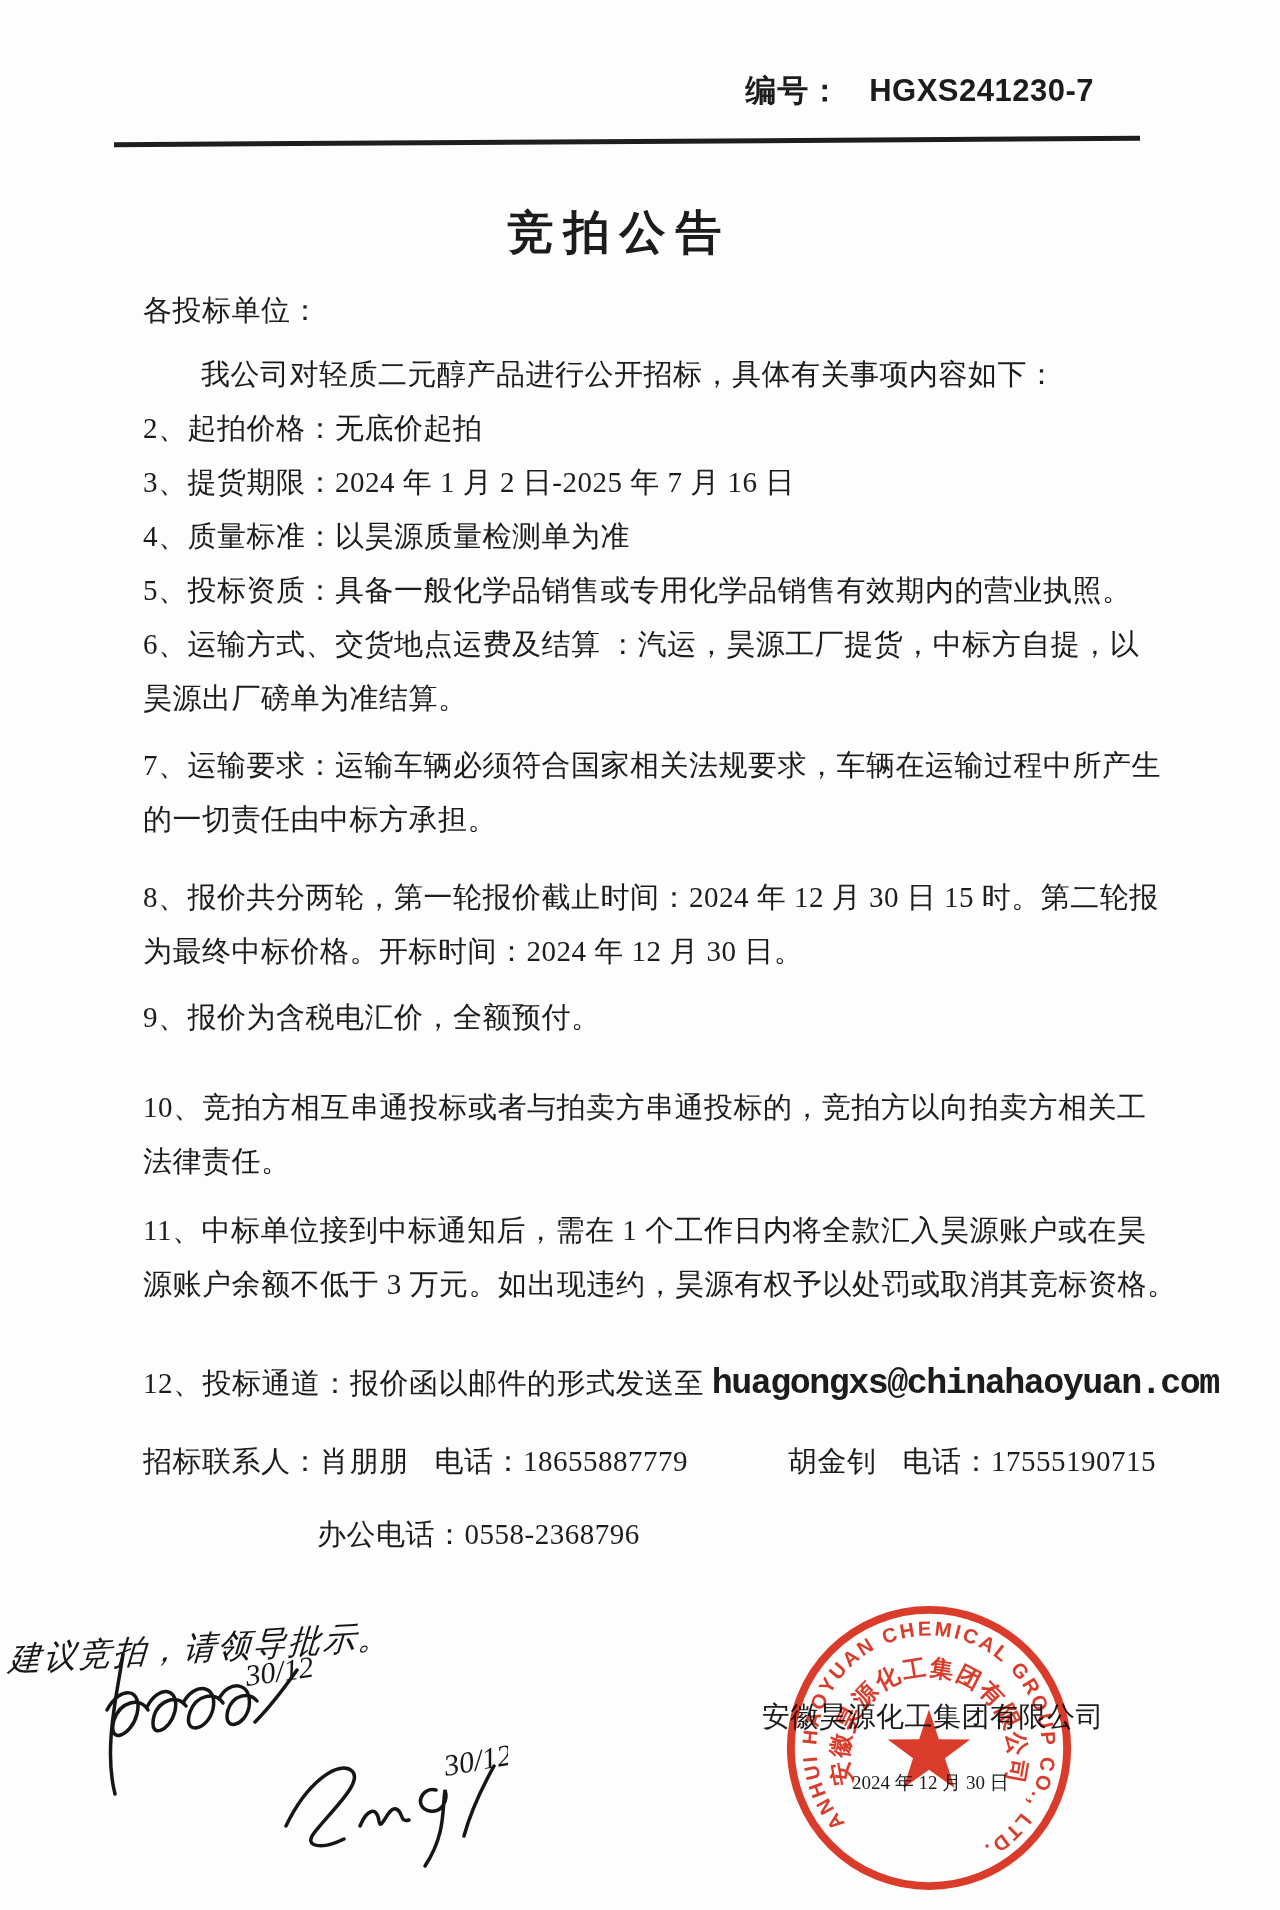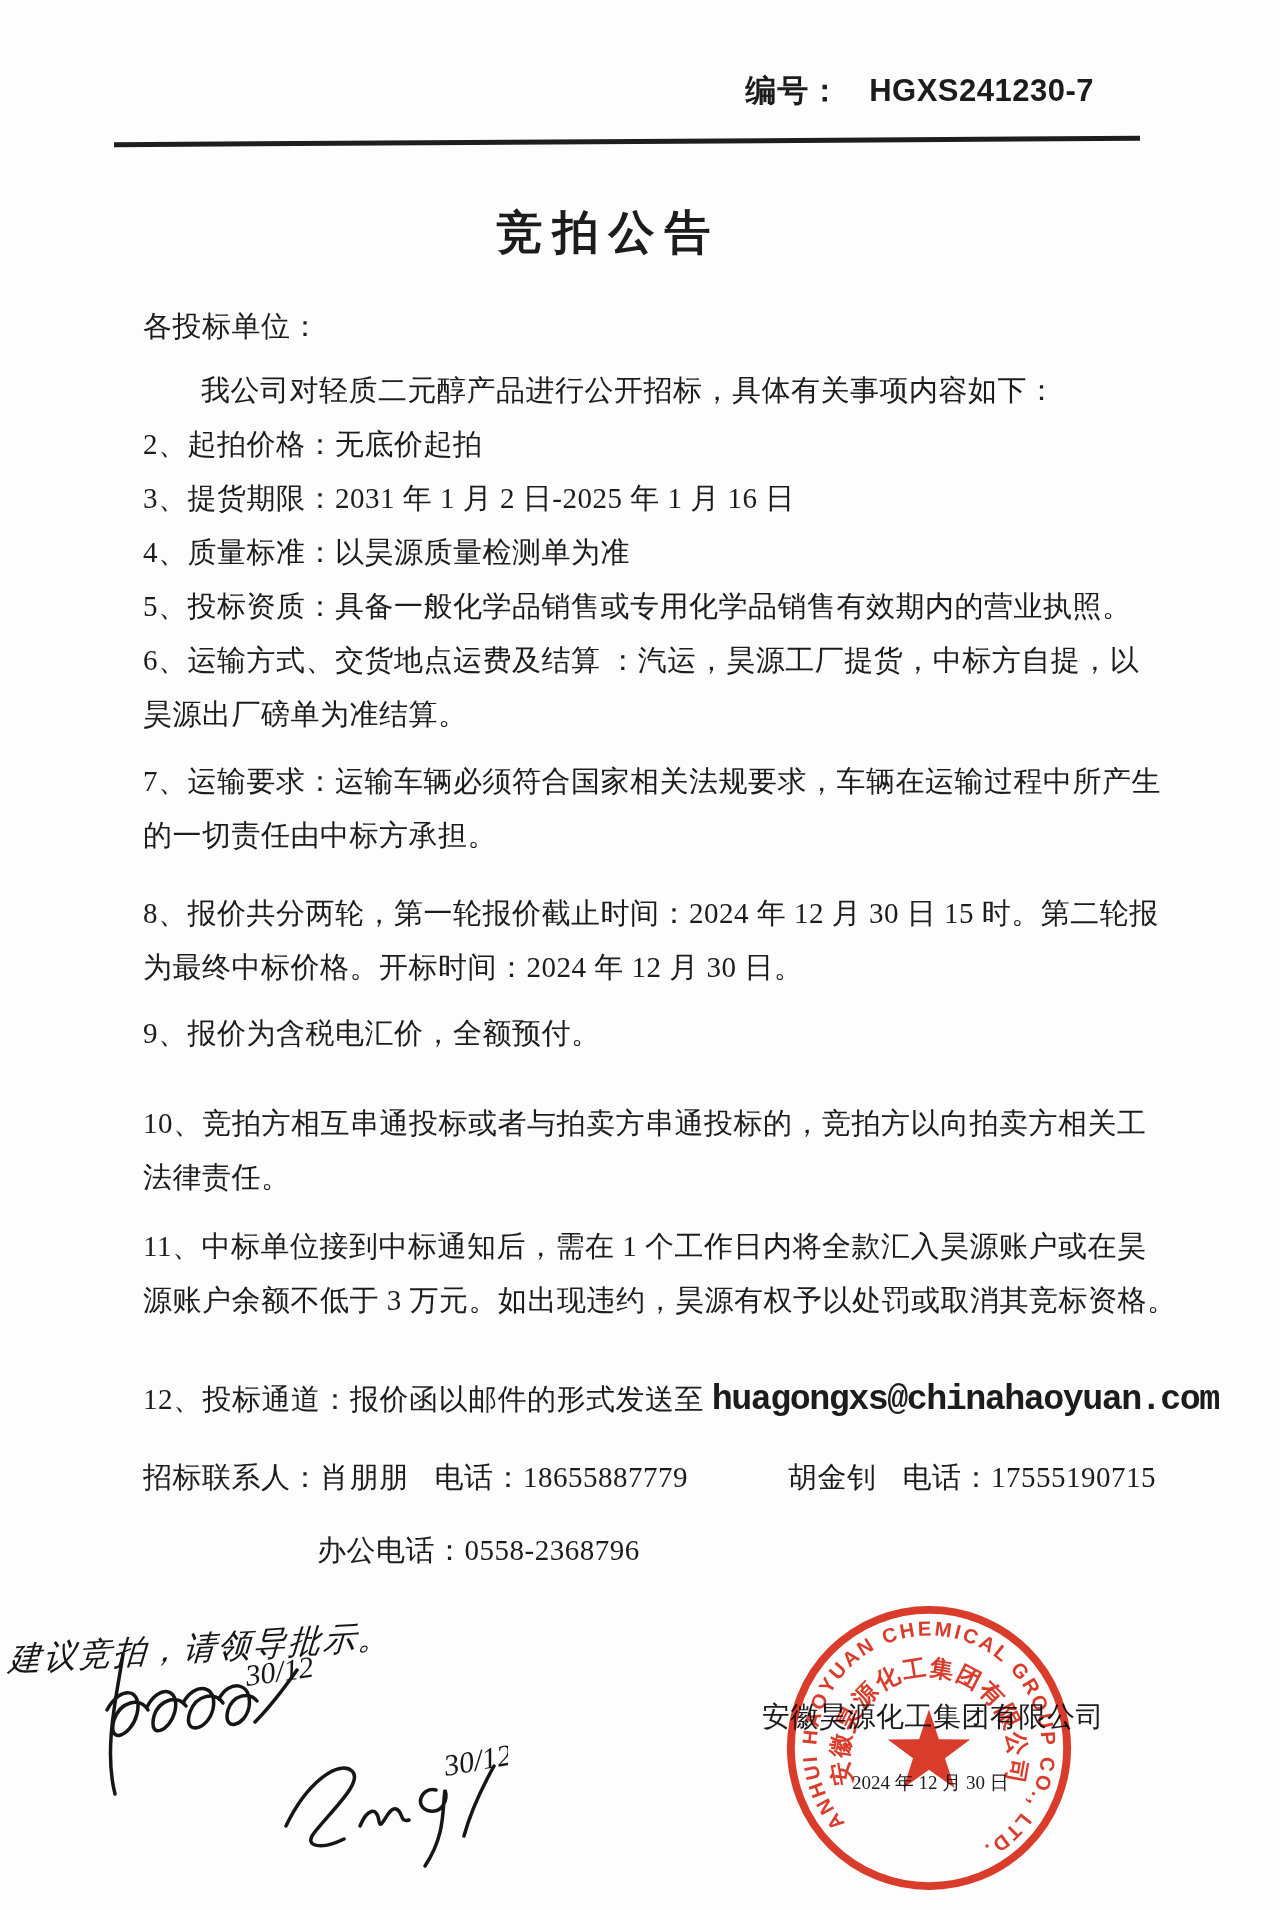--- a/index.html
+++ b/index.html
@@ -13,26 +13,26 @@
     position:absolute;top:70px;right:194px;
     font-family:"Liberation Sans","DejaVu Sans",sans-serif;
     font-weight:bold;font-size:31px;letter-spacing:1px;white-space:nowrap;
   }
   .refline .ref-num{margin-left:28px;letter-spacing:0.5px;}
   .rule{
     position:absolute;left:114px;top:139px;width:1026px;height:5px;
     background:#1e1e1e;transform:rotate(-0.35deg);
   }
   .title{
-    position:absolute;left:116px;top:203px;width:985px;text-align:center;
+    position:absolute;left:127px;top:203px;width:985px;text-align:center;
     font-size:46px;font-weight:bold;letter-spacing:10px;line-height:60px;
   }
   
   .body{
-    position:absolute;left:143px;top:299px;width:1000px;
+    position:absolute;left:143px;top:283px;width:1000px;
     font-size:29px;line-height:54px;letter-spacing:0.5px;
   }
   .para{margin:0;}
   .intro{margin-top:10px;text-indent:58px;}
   .mt13{margin-top:13px}.mt24{margin-top:24px}.mt12{margin-top:12px}
   .mt36{margin-top:36px}.mt15{margin-top:15px}.mt45{margin-top:45px}
   .mt23{margin-top:23px}.mt19{margin-top:19px}
   .line{white-space:nowrap;}
   .email{
     font-family:"Liberation Mono","DejaVu Sans Mono",monospace;
@@ -81,21 +81,21 @@
   <div class="title">竞拍公告</div>
 
   <div class="body">
     <div class="para">各投标单位：</div>
     <div class="para intro">我公司对轻质二元醇产品进行公开招标，具体有关事项内容如下：</div>
 
     <div class="para">
       <div class="line">2、起拍价格：无底价起拍</div>
     </div>
     <div class="para">
-      <div class="line">3、提货期限：2031 年 1 月 2 日-2025 年 1 月 16 日</div>
+      <div class="line">3、提货期限：2024 年 1 月 2 日-2025 年 7 月 16 日</div>
     </div>
     <div class="para">
       <div class="line">4、质量标准：以昊源质量检测单为准</div>
     </div>
     <div class="para">
       <div class="line">5、投标资质：具备一般化学品销售或专用化学品销售有效期内的营业执照。</div>
     </div>
     <div class="para">
       <div class="line">6、运输方式、交货地点运费及结算 ：汽运，昊源工厂提货，中标方自提，以</div>
       <div class="line">昊源出厂磅单为准结算。</div>

